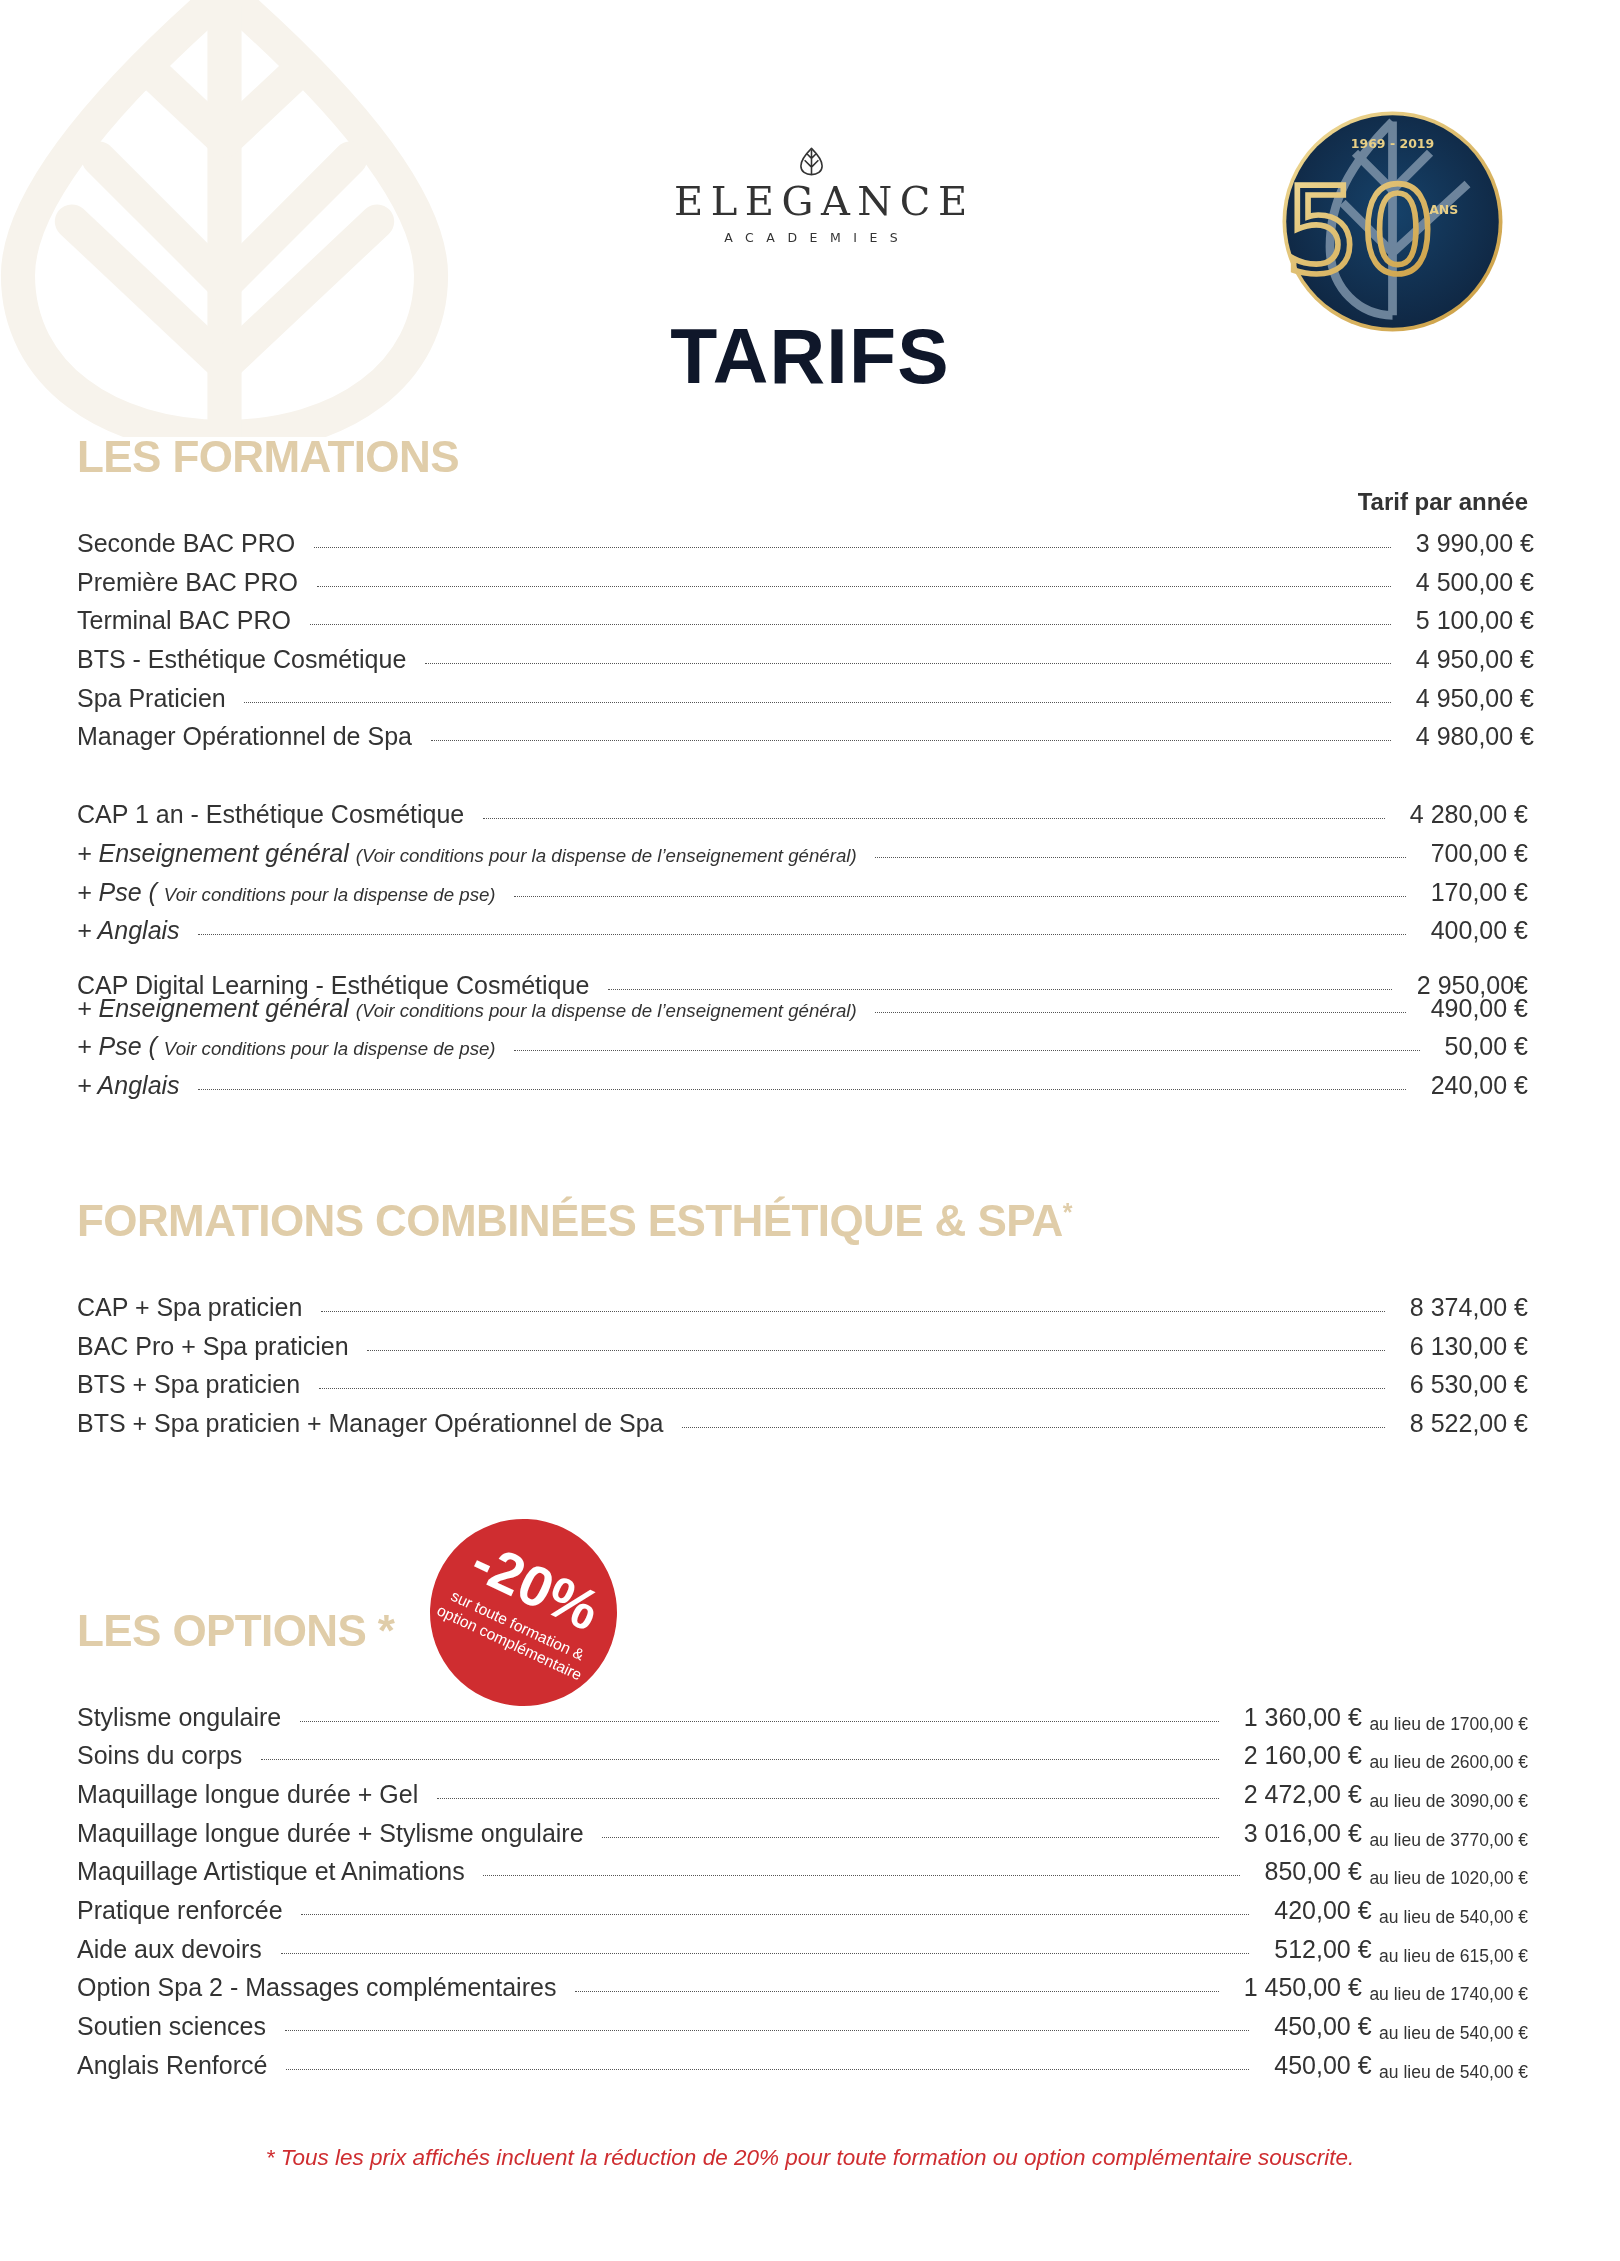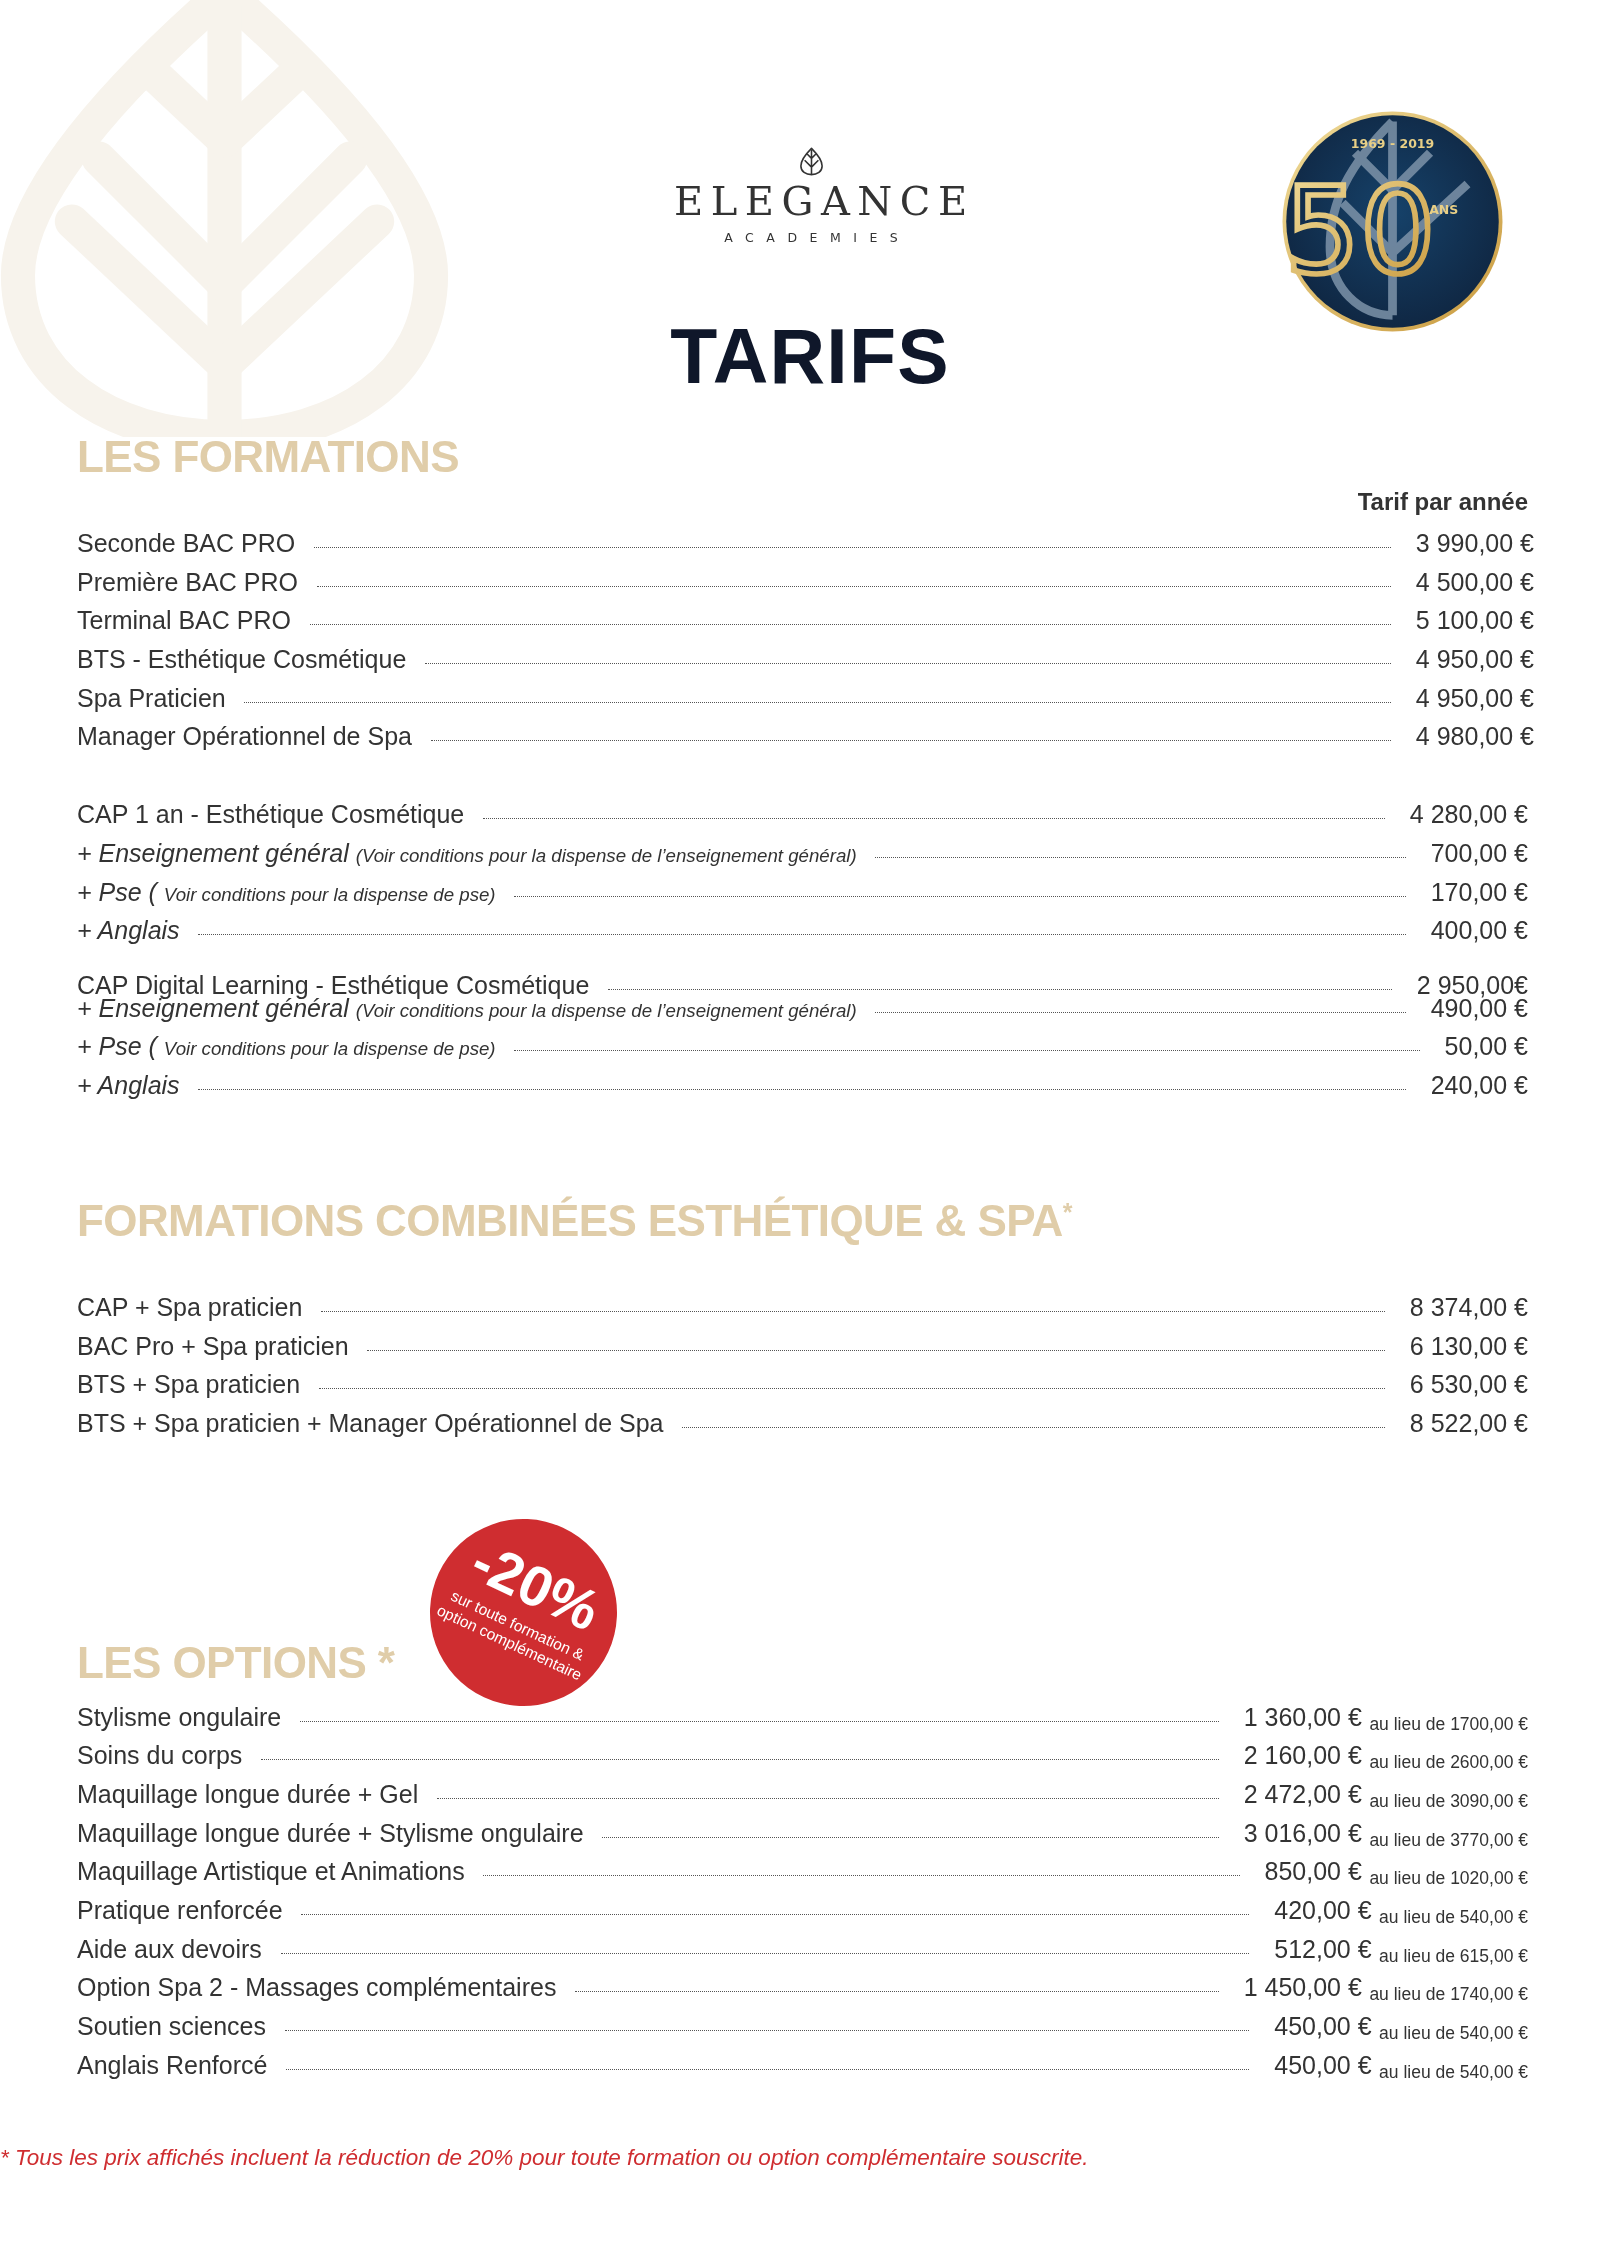--- a/index.html
+++ b/index.html
@@ -35,21 +35,21 @@
   .row .label i.small { font-size: 18.7px; }
   .row .dots { flex: 1 1 auto; border-bottom: 1.9px dotted #555; height: 0; margin-bottom: 5px; align-self: flex-end; position: relative; top: -8.7px;}
   .row .price { flex: 0 0 auto; text-align: right; padding-left: 25px; }
   .row .old { font-size: 17.5px; padding-left: 7.5px; margin-top: 13px; }
 
   .promo { left: 430px; top: 1519px; width: 187px; height: 187px; border-radius: 50%;
            background: #cf2d30; transform: rotate(25deg); color: #fff; text-align: center; }
   .promo-big { font-weight: bold; font-size: 57px; margin-top: 36px; line-height: 1; }
   .promo-small { font-size: 15.6px; line-height: 1.25; margin-top: 5px; }
 
-  .footnote { left: 0; width: 1620px; text-align: left; top: 2145px; font-style: italic;
+  .footnote { left: 0; width: 1620px; text-align: center; top: 2145px; font-style: italic;
               font-size: 22.5px; color: #cf2d30; }
 </style>
 </head>
 <body>
 
 <svg class="abs bg-leaf" viewBox="0 0 500 500">
   <g fill="none" stroke="#f7f3ec" stroke-width="38" stroke-linecap="round" stroke-linejoin="round">
     <path d="M250 5 C 130 110, 20 230, 20 320 C 20 430, 120 500, 250 500 C 380 500, 480 430, 480 320 C 480 230, 370 110, 250 5 Z"></path>
     <path d="M250 20 L 250 500"></path>
     <path d="M250 170 L 165 90"></path>
@@ -194,21 +194,21 @@
       <span class="dots"></span>
       <span class="price">6 530,00 €</span>
     </div>
     <div class="row" style="top: 1405px; right: 92px;">
       <span class="label">BTS + Spa praticien + Manager Opérationnel de Spa</span>
       <span class="dots"></span>
       <span class="price">8 522,00 €</span>
     </div>
   </div>
 
-<div class="abs section-title" style="left:77px; top:1606px;margin-top:32px;">LES OPTIONS *</div>
+<div class="abs section-title" style="left:77px; top:1606px;">LES OPTIONS *</div>
 <div class="abs promo">
   <div class="promo-big">-20%</div>
   <div class="promo-small">sur toute  formation &amp;</div>
   <div class="promo-small" style="margin-top:0">option complémentaire</div>
 </div>
 <div id="options-list">
     <div class="row" style="top: 1699px; right: 92px;">
       <span class="label">Stylisme ongulaire</span>
       <span class="dots"></span>
       <span class="price">1 360,00 €</span>

